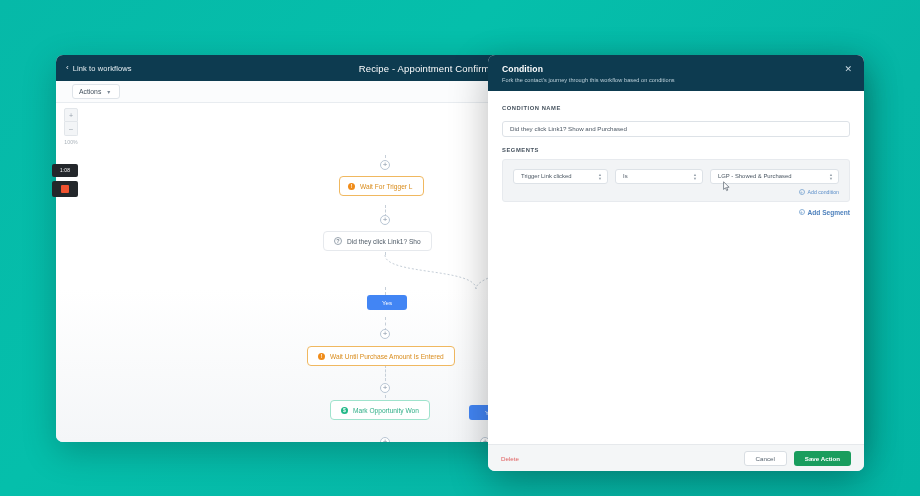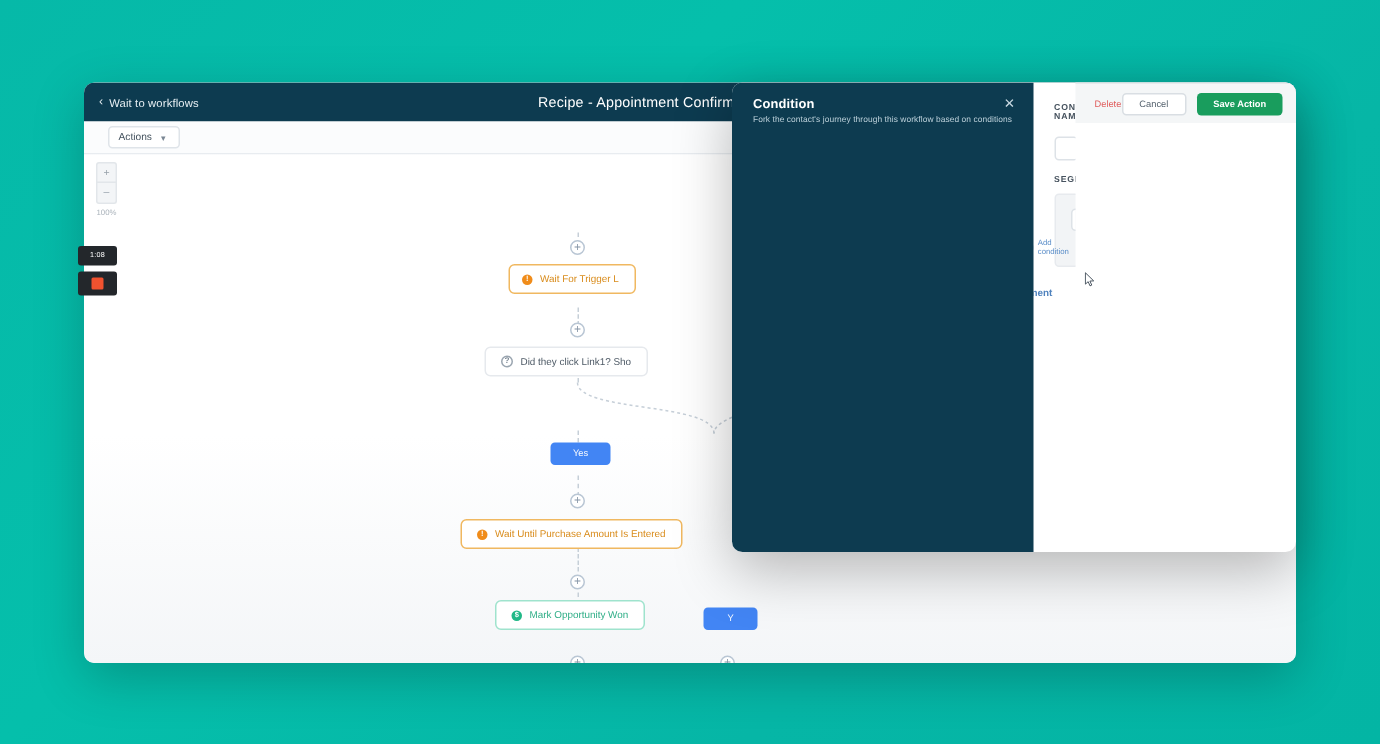--- a/index.html
+++ b/index.html
@@ -173,26 +173,26 @@
     height: 16px; background: #23272b; border-radius: 2px;
     display: flex; align-items: center; justify-content: center;
     cursor: pointer;
   }
   #rec-stop .sq { width: 8px; height: 8px; background: #f0522f; border-radius: 1px; }
 
   
   #modal {
     position: absolute;
     left: 488px; top: 55px;
-    width: 376px; height: 313px;
+    width: 376px; height: 416px;
     background: #ffffff;
     border-radius: 7px;
     overflow: hidden;
     box-shadow: 0 12px 38px rgba(0,0,0,.28);
-    display: flex; flex-direction: row;
+    display: flex; flex-direction: column;
   }
   #modal-header {
     background: #0d3b50;
     padding: 9px 14px 8px 14px;
     position: relative; flex: none;
   }
   #modal-title { color: #ffffff; font-size: 8.6px; font-weight: 700; letter-spacing: .1px; }
   #modal-sub { color: #bcd0da; font-size: 5.6px; margin-top: 3px; letter-spacing: .05px; }
   #modal-close {
     position: absolute; right: 12px; top: 10px;
@@ -291,21 +291,21 @@
   }
 </style>
 </head>
 <body>
 
 <div id="app-window">
 
   <div id="topbar">
     <div id="back-link">
       <span class="chev">‹</span>
-      <span>Wait to workflows</span>
+      <span>Link to workflows</span>
     </div>
     <div id="recipe-title">Recipe - Appointment Confirmation + Reminde</div>
   </div>
 
   <div id="subbar">
     <div id="actions-dropdown">
       <span>Actions</span>
       <span class="caret">▾</span>
     </div>
     <div id="tabs">

